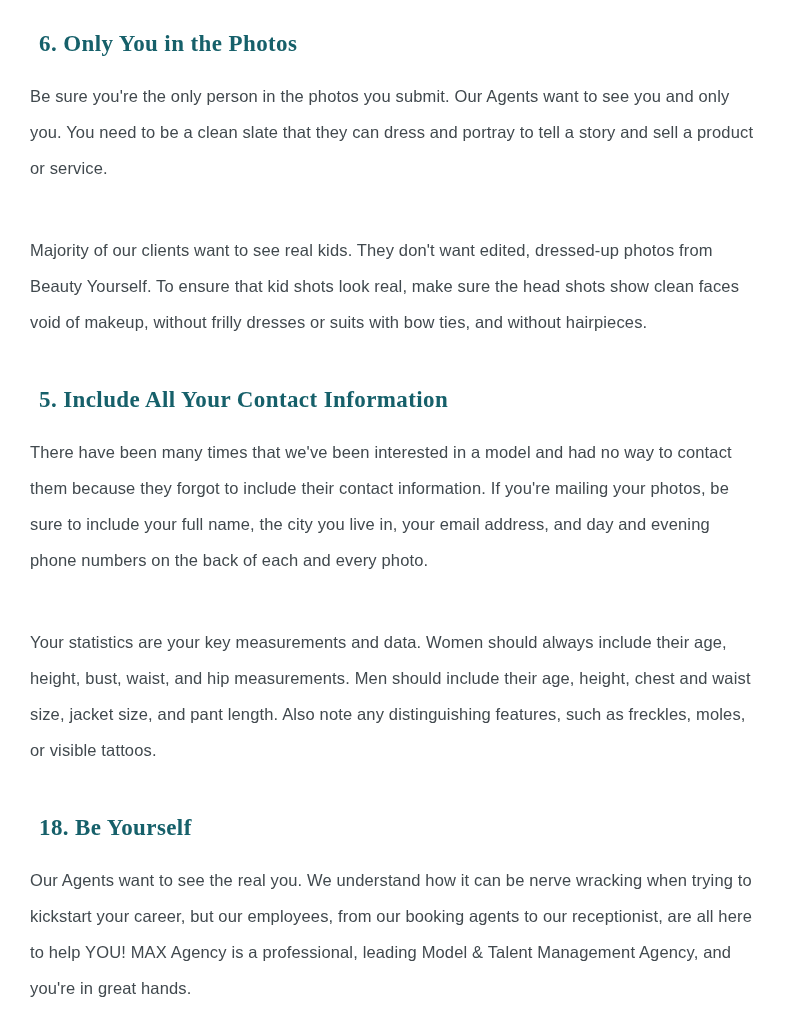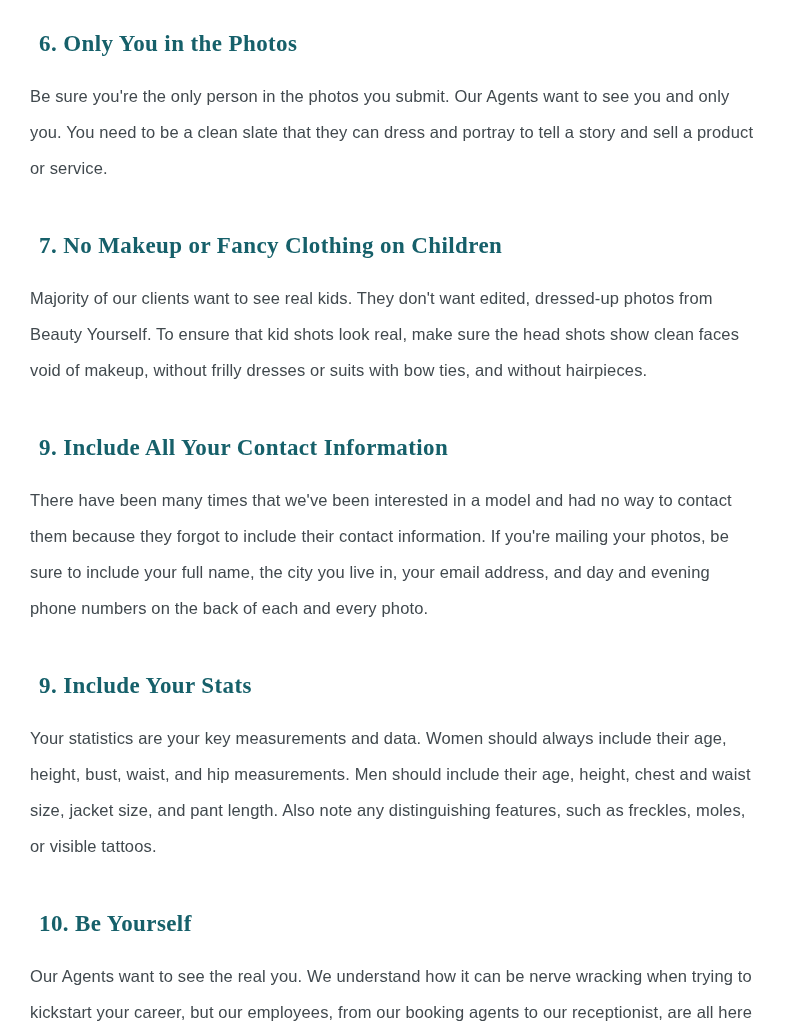--- a/index.html
+++ b/index.html
@@ -52,32 +52,30 @@
 <body>
 
 <div class="page">
 
   <section class="tip-section">
     <h2 class="tip-heading">6. Only You in the Photos</h2>
     <p class="tip-body">Be sure you're the only person in the photos you submit. Our Agents want to see you and only you. You need to be a clean slate that they can dress and portray to tell a story and sell a product or service.</p>
   </section>
 
   <section class="tip-section">
-    <h2 class="tip-heading">7. No Makeup or Fancy Clothing on Children</h2>
     <p class="tip-body">Majority of our clients want to see real kids. They don't want edited, dressed-up photos from Beauty Yourself. To ensure that kid shots look real, make sure the head shots show clean faces void of makeup, without frilly dresses or suits with bow ties, and without hairpieces.</p>
   </section>
 
   <section class="tip-section">
-    <h2 class="tip-heading">9. Include All Your Contact Information</h2>
+    <h2 class="tip-heading">5. Include All Your Contact Information</h2>
     <p class="tip-body">There have been many times that we've been interested in a model and had no way to contact them because they forgot to include their contact information. If you're mailing your photos, be sure to include your full name, the city you live in, your email address, and day and evening phone numbers on the back of each and every photo.</p>
   </section>
 
   <section class="tip-section">
-    <h2 class="tip-heading">9. Include Your Stats</h2>
     <p class="tip-body">Your statistics are your key measurements and data. Women should always include their age, height, bust, waist, and hip measurements. Men should include their age, height, chest and waist size, jacket size, and pant length. Also note any distinguishing features, such as freckles, moles, or visible tattoos.</p>
   </section>
 
   <section class="tip-section">
-    <h2 class="tip-heading">10. Be Yourself</h2>
+    <h2 class="tip-heading">18. Be Yourself</h2>
     <p class="tip-body">Our Agents want to see the real you. We understand how it can be nerve wracking when trying to kickstart your career, but our employees, from our booking agents to our receptionist, are all here to help YOU! MAX Agency is a professional, leading Model &amp; Talent Management Agency, and you're in great hands.</p>
   </section>
 
 </div>
 
 </body></html>

